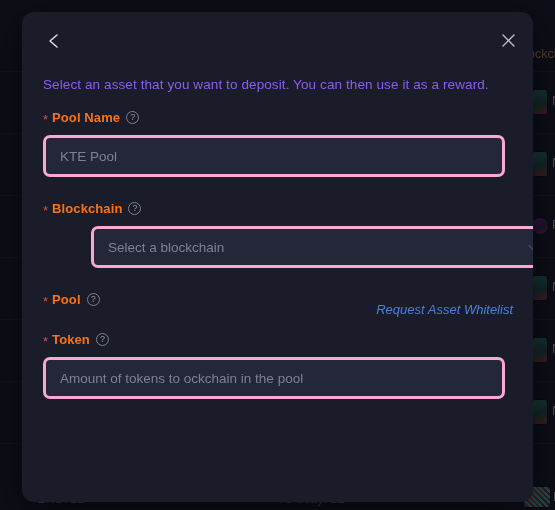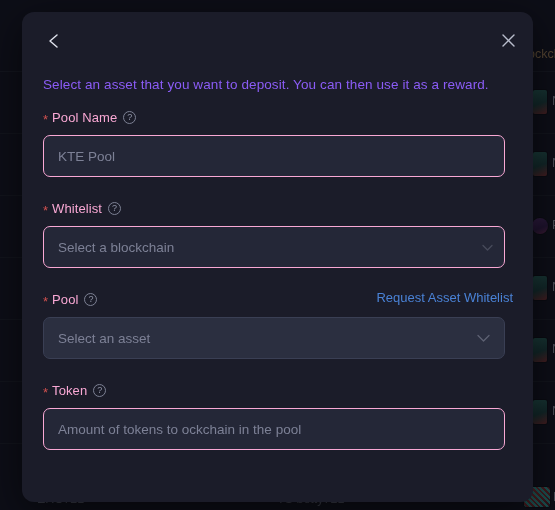--- a/index.html
+++ b/index.html
@@ -179,66 +179,67 @@
     color: #d0504f;
     font-size: 13px;
     margin-right: 4px;
     line-height: 1;
     position: relative;
     top: 2px;
   }
 
   .field-label {
     font-size: 13px;
-    font-weight: normal;
-    color: #f9a8d4;
+    font-weight: bold;
+    color: #f97316;
     letter-spacing: .1px;
   }
 
   .help-icon {
     margin-left: 6px;
     width: 13px; height: 13px;
     border: 1px solid #7d8194;
     border-radius: 50%;
     color: #9195a8;
     font-size: 9px;
     line-height: 11px;
     text-align: center;
     display: inline-block;
     font-family: "Liberation Sans", sans-serif;
     cursor: pointer;
   }
 
   .side-link {
     position: absolute;
     right: 0;
-    top: 0;
+    top: 12px;
     font-size: 13px;
     color: #4a82d6;
     cursor: pointer;
     white-space: nowrap;
+    font-style: italic;
   }
 
   .input,
   .select {
     position: relative;
     width: 462px;
     height: 42px;
     border-radius: 7px;
     background: #242737;
-    border: 1px solid #f9a8d4;
+    border: 3px solid #f9a8d4;
     display: flex;
     align-items: center;
     padding: 4px 14px;
     font-size: 13.5px;
     color: #7d8196;
     cursor: text;
   }
 
-  .select { cursor: pointer; }
+  .select { cursor: pointer; margin-left: 48px; }
 
   .select.hovered {
     background: #2b2f40;
     border-color: #3a3f54;
   }
 
   .chev {
     position: absolute;
     right: 14px;
     top: 50%;
@@ -332,48 +333,40 @@
           <span class="help-icon">?</span>
         </div>
         <div class="input">
           <span>KTE Pool</span>
         </div>
       </div>
 
       <div class="field">
         <div class="field-label-row">
           <span class="req-star">*</span>
-          <span class="field-label">Whitelist</span>
+          <span class="field-label">Blockchain</span>
           <span class="help-icon">?</span>
         </div>
         <div class="select">
           <span>Select a blockchain</span>
           <span class="chev faint">
             <svg width="11" height="8" viewBox="0 0 11 8">
               <polyline points="1,2 5.5,6.5 10,2" fill="none" stroke="#aeb2c2" stroke-width="1.3" stroke-linecap="round" stroke-linejoin="round"></polyline>
             </svg>
           </span>
         </div>
       </div>
 
       <div class="field">
         <div class="field-label-row">
           <span class="req-star">*</span>
           <span class="field-label">Pool</span>
           <span class="help-icon">?</span>
           <span class="side-link">Request Asset Whitelist</span>
         </div>
-        <div class="select hovered">
-          <span>Select an asset</span>
-          <span class="chev">
-            <svg width="13" height="9" viewBox="0 0 13 9">
-              <polyline points="1,2 6.5,7.5 12,2" fill="none" stroke="#9a9eb0" stroke-width="1.3" stroke-linecap="round" stroke-linejoin="round"></polyline>
-            </svg>
-          </span>
-        </div>
       </div>
 
       <div class="field">
         <div class="field-label-row">
           <span class="req-star">*</span>
           <span class="field-label">Token</span>
           <span class="help-icon">?</span>
         </div>
         <div class="input">
           <span>Amount of tokens to ockchain in the pool</span>

